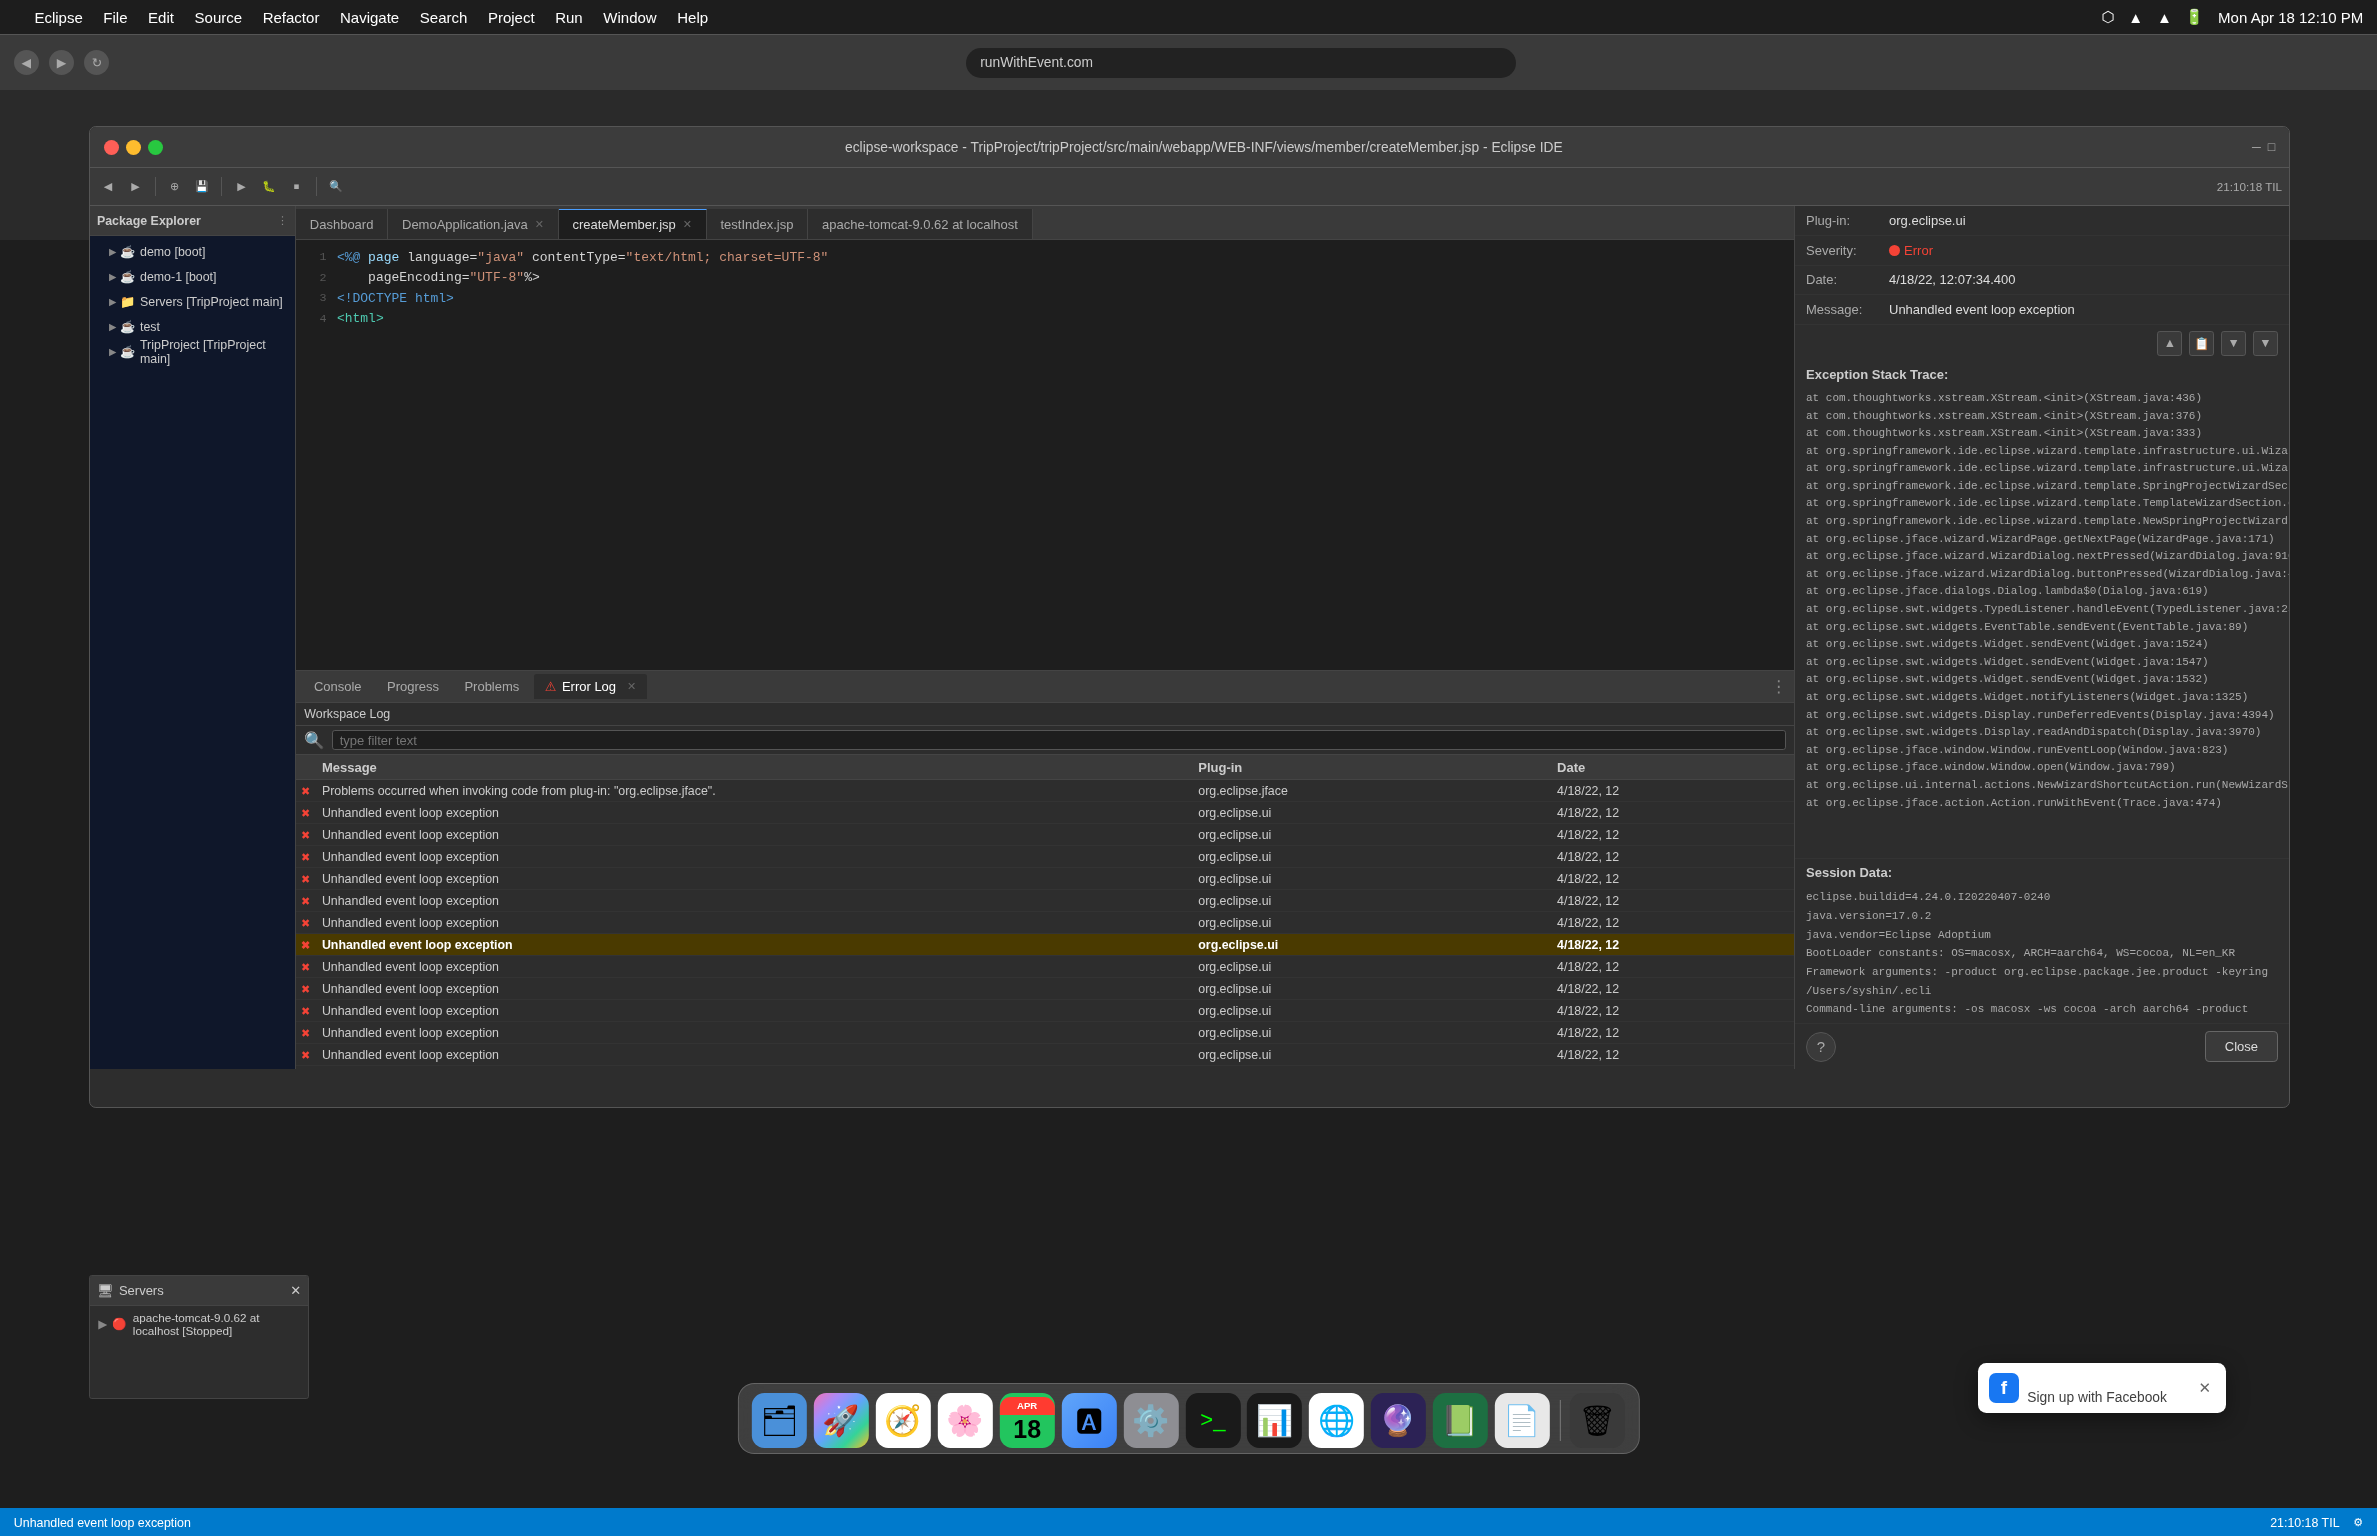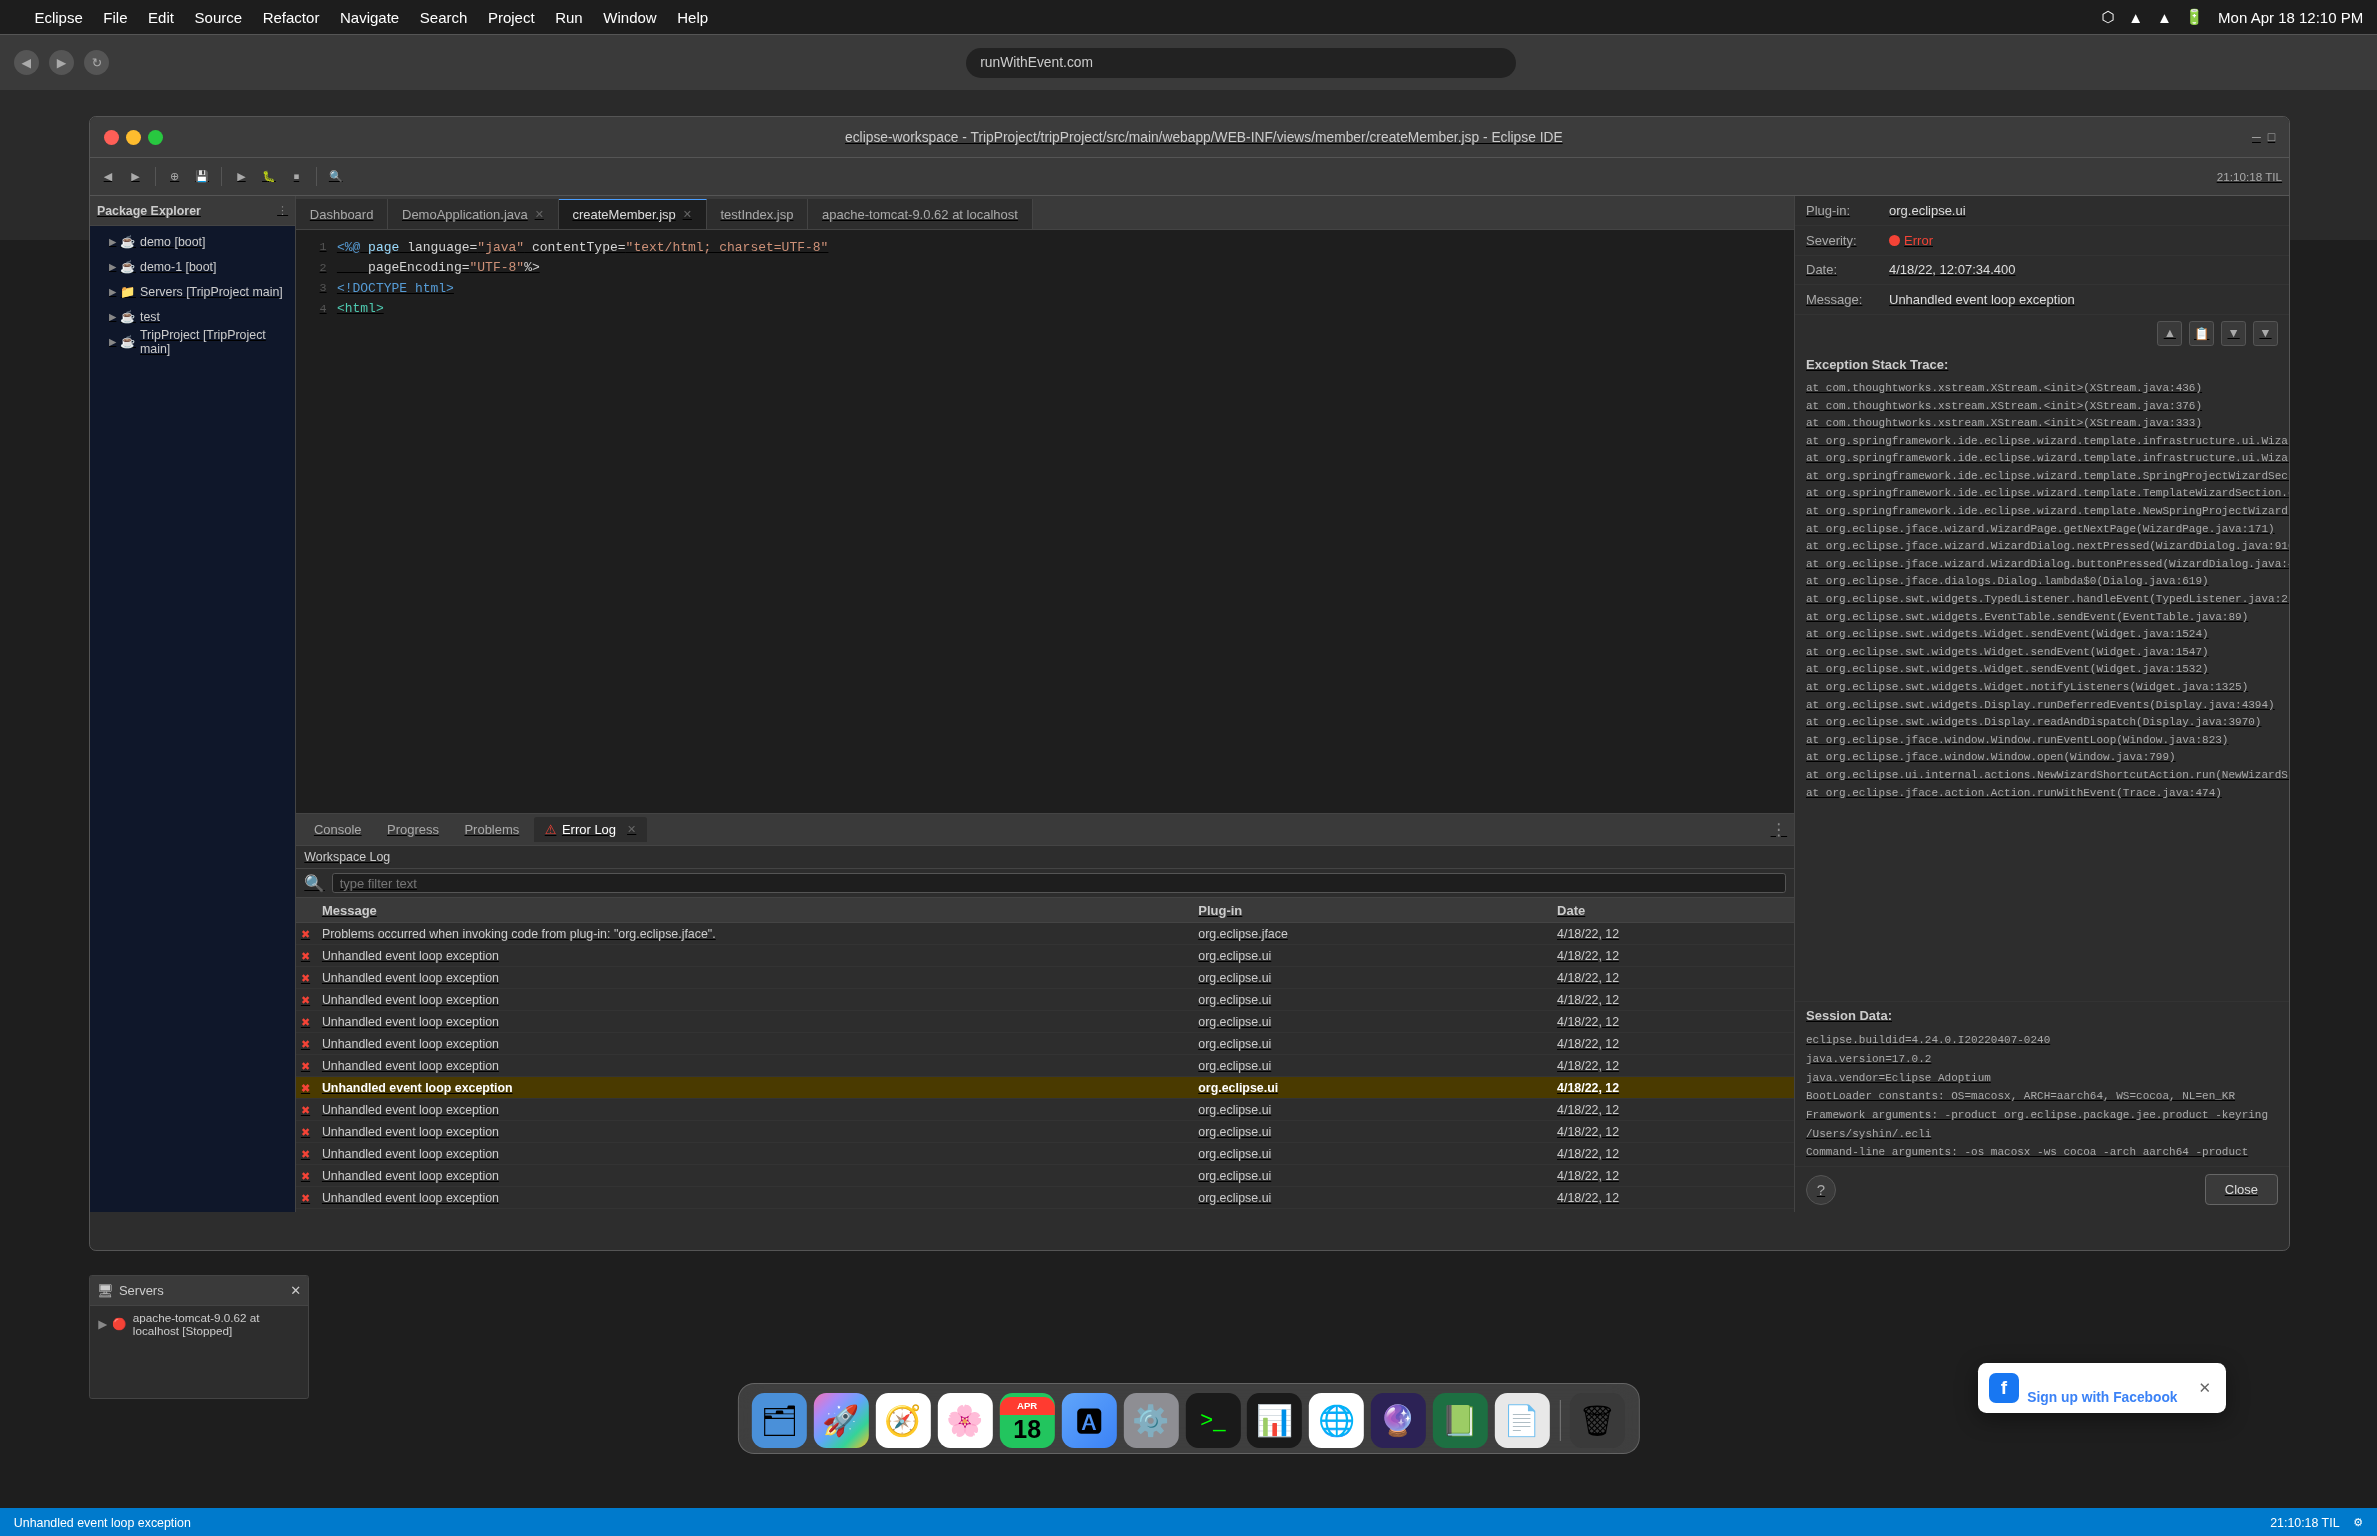--- a/index.html
+++ b/index.html
@@ -67,29 +67,28 @@
       padding: 0 13.8px;
       color: #ccc;
       font-size: 13.8px;
       max-width: 550px;
       margin: 0 auto;
     }
 
     
     .eclipse-window {
       position: absolute;
-      top: 116px;
+      top: 126px;
       left: 89px;
       width: 2201px;
-      height: 1135px;
+      height: 982px;
       background: #2d2d2d;
       border: 0.7px solid #555;
       border-radius: 6.9px;
       overflow: hidden;
-      text-decoration: underline;
     }
 
     
     .eclipse-titlebar {
       height: 41px;
       background: #3c3c3c;
       display: flex;
       align-items: center;
       padding: 0 13.8px;
       gap: 10.3px;
@@ -502,23 +501,23 @@
       width: 30px; height: 30px;
       background: #1877f2;
       border-radius: 6.9px;
       display: flex; align-items: center; justify-content: center;
       color: #fff;
       font-size: 19px;
       font-weight: bold;
       flex-shrink: 0;
     }
     .fb-text {
-      color: #3b82f6;
+      color: #404040;
       font-size: 13.8px;
-      font-weight: 700;
+      font-weight: 400;
       margin-top: 18px;
     }
     .fb-close {
       margin-left: auto;
       width: 20.6px; height: 20.6px;
       background: transparent;
       border: none;
       color: #666;
       font-size: 15px;
       cursor: pointer;

